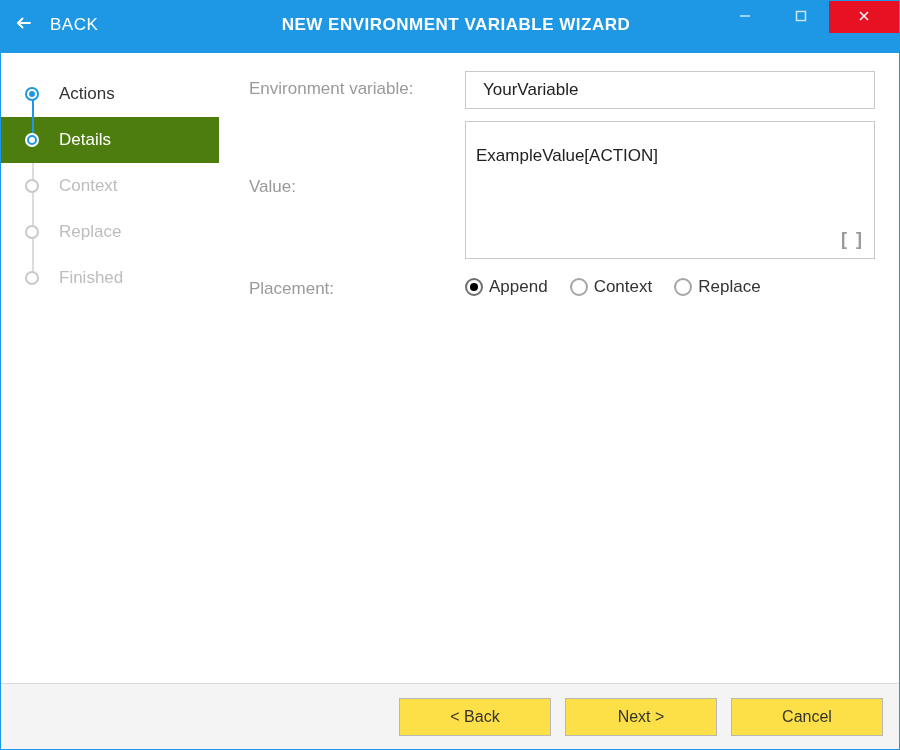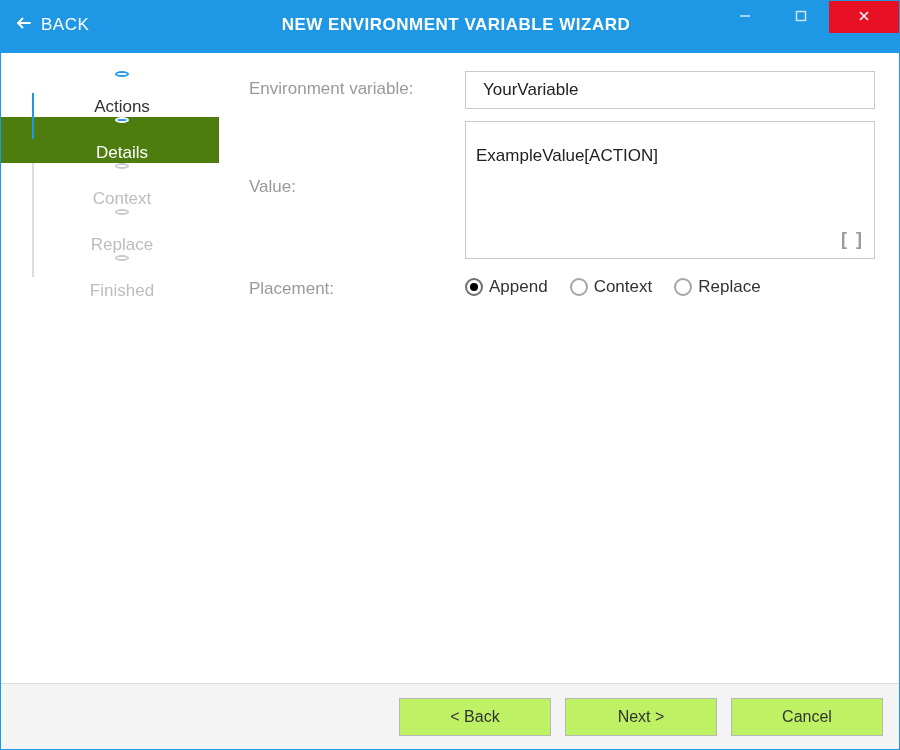--- a/index.html
+++ b/index.html
@@ -1,33 +1,33 @@
 <!DOCTYPE html>
 <html><head>
 <meta charset="utf-8">
 <style>
   * { box-sizing: border-box; margin: 0; padding: 0; }
   html, body { width: 900px; height: 750px; font-family: "Segoe UI", Arial, sans-serif; background: #fff; color: #222; }
   .window { width: 900px; height: 750px; border: 1px solid #1e98e4; display: flex; flex-direction: column; position: relative; }
   
   .titlebar { height: 48px; background: #1e98e4; display: flex; align-items: center; color: #fff; position: relative; }
-  .back-btn { display: flex; align-items: center; gap: 8px; padding: 0 14px; height: 100%; cursor: pointer; font-size: 17px; font-weight: 400; letter-spacing: 0.5px; }
+  .back-btn { display: flex; align-items: center; gap: 17px; padding: 0 14px; height: 100%; cursor: pointer; font-size: 17px; font-weight: 400; letter-spacing: 0.5px; }
   .back-btn svg { width: 18px; height: 18px; }
   .title-text { position: absolute; left: 12px; right: 0; text-align: center; font-size: 17px; font-weight: 600; letter-spacing: 0.5px; pointer-events: none; }
   .win-controls { position: absolute; right: 0; top: 0; height: 100%; display: flex; }
   .win-btn { width: 56px; height: 32px; display: flex; align-items: center; justify-content: center; cursor: pointer; }
   .win-btn.min, .win-btn.max { height: 32px; }
   .win-btn.close { width: 70px; height: 32px; background: #e81123; }
   .win-btn svg { width: 12px; height: 12px; }
   .subbar { height: 4px; background: #1e98e4; }
   
   .body { flex: 1; display: flex; background: #fff; }
   
   .steps { width: 218px; padding-top: 18px; position: relative; }
-  .step { height: 46px; display: flex; align-items: center; padding-left: 24px; gap: 20px; font-size: 17px; color: #bdbdbd; position: relative; flex-direction: column; }
+  .step { height: 46px; display: flex; align-items: center; padding-left: 24px; gap: 20px; font-size: 17px; color: #bdbdbd; position: relative; }
   .step.done { color: #333; }
   .step.active { background: #4d7c0f; color: #fff; font-weight: 400; }
   .step .bullet { width: 14px; height: 14px; border: 2px solid #c9c9c9; border-radius: 50%; background: #fff; position: relative; z-index: 2; }
   .step.done .bullet { border-color: #1e98e4; }
   .step.done .bullet::after { content:""; position:absolute; inset:2px; border-radius:50%; background:#1e98e4; }
   .step.active .bullet { border-color: #fff; background: #1e98e4; }
   .step.active .bullet::after { content:""; position:absolute; inset:2px; border-radius:50%; background:#fff; }
   
   .steps-line { position:absolute; left:31px; top:40px; width:2px; height: 184px; background:#dcdcdc; z-index:0; }
   .steps-line-done { position:absolute; left:31px; top:40px; width:2px; height:46px; background:#1e98e4; z-index:1; }
@@ -41,21 +41,21 @@
   .value-box { width: 100%; height: 138px; border: 1px solid #c9c9c9; position: relative; padding: 24px 10px; font-size: 17px; color: #222; }
   .value-text { white-space: pre-wrap; }
   .bracket-btn { position: absolute; right: 10px; bottom: 8px; font-size: 18px; color: #9a9a9a; cursor: pointer; font-weight: 600; letter-spacing: 2px; }
   .radio-group { display: flex; gap: 22px; align-items: center; padding-top: 6px; }
   .radio { display: flex; align-items: center; gap: 6px; font-size: 17px; color: #333; cursor: pointer; }
   .radio .r { width: 18px; height: 18px; border: 2px solid #6f6f6f; border-radius: 50%; position: relative; }
   .radio.unchecked .r { border-color: #a5a5a5; }
   .radio.checked .r::after { content:""; position:absolute; inset:3px; border-radius:50%; background:#000; }
   
   .footer { height: 66px; border-top: 1px solid #dbdbdb; background: #f4f4f4; display: flex; align-items: center; justify-content: flex-end; gap: 14px; padding: 0 16px; }
-  .btn { width: 152px; height: 38px; border: 1px solid #b8b8b8; background: #bef264; font-size: 16px; color: #333; cursor: pointer; display:flex; align-items:center; justify-content:center; }
+  .btn { width: 152px; height: 38px; border: 1px solid #b8b8b8; background: #fde047; font-size: 16px; color: #333; cursor: pointer; display:flex; align-items:center; justify-content:center; }
 </style>
 </head>
 <body>
 
 <div class="window">
 
   <div class="titlebar">
     <div class="back-btn">
       <span>
         <svg viewBox="0 0 24 24" fill="none" stroke="#fff" stroke-width="2.5" stroke-linecap="round" stroke-linejoin="round">

